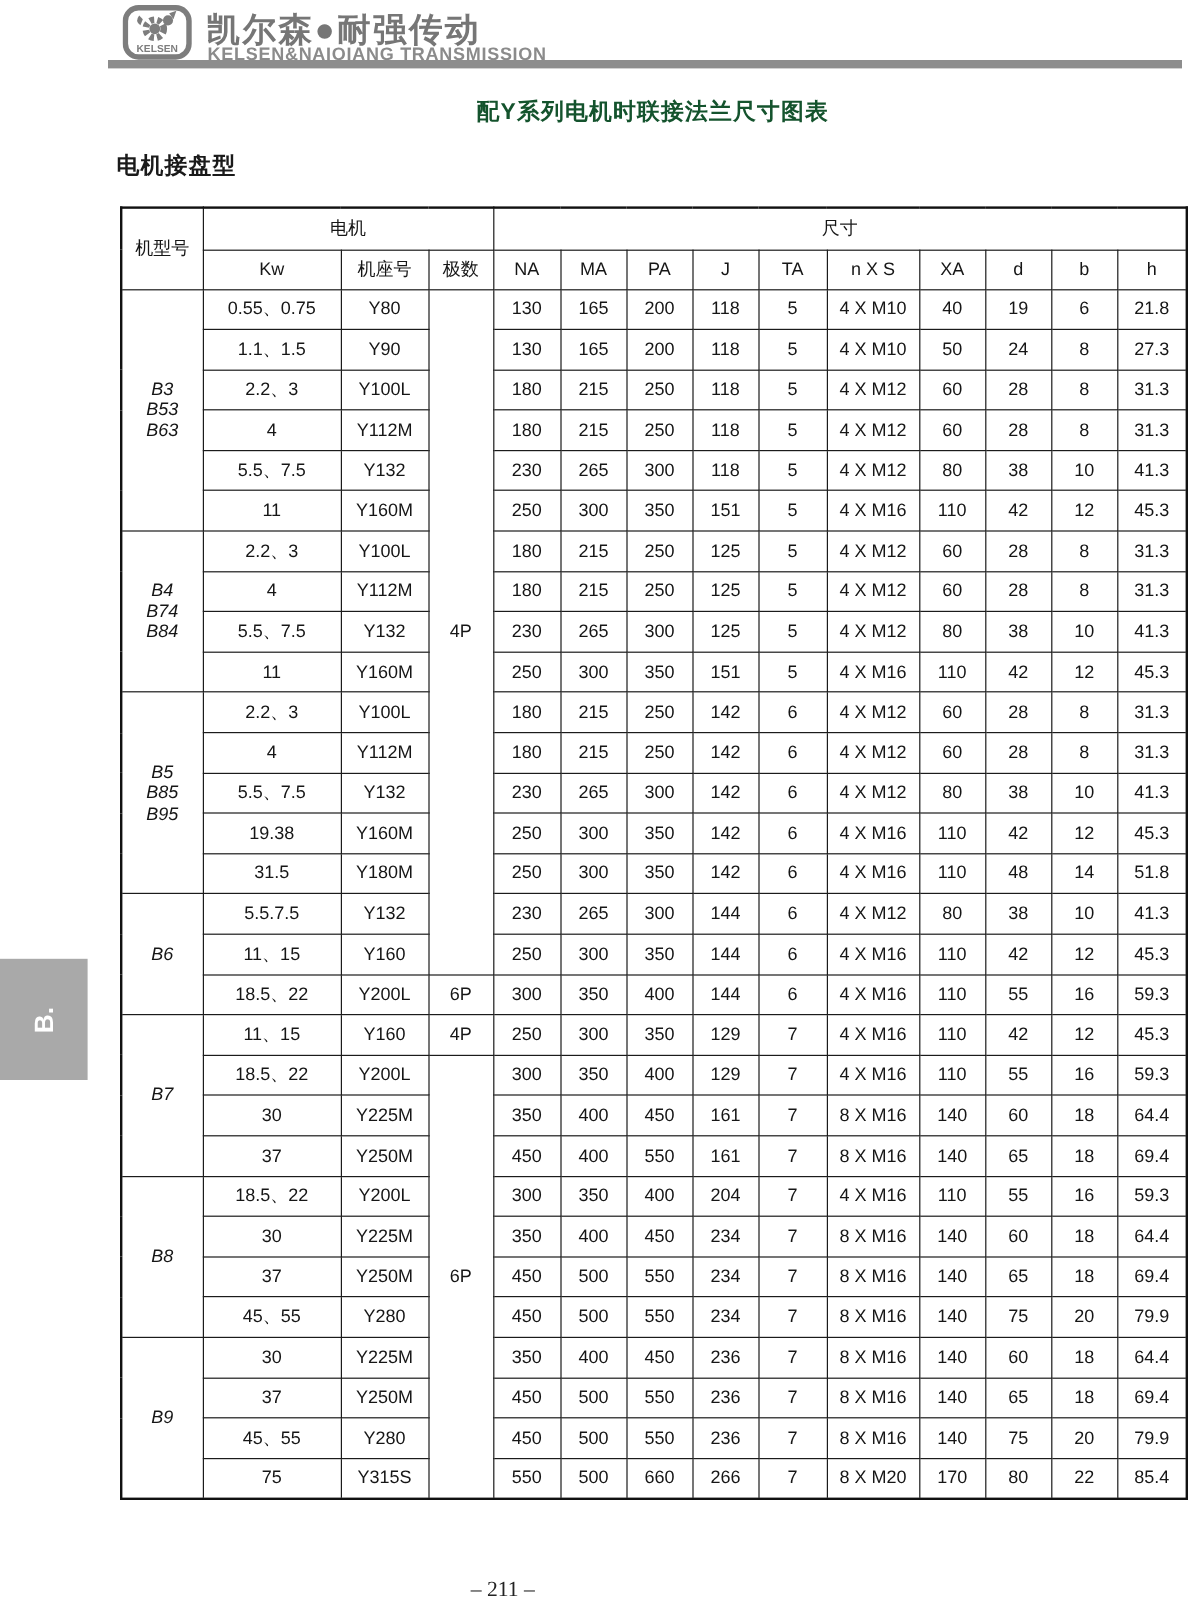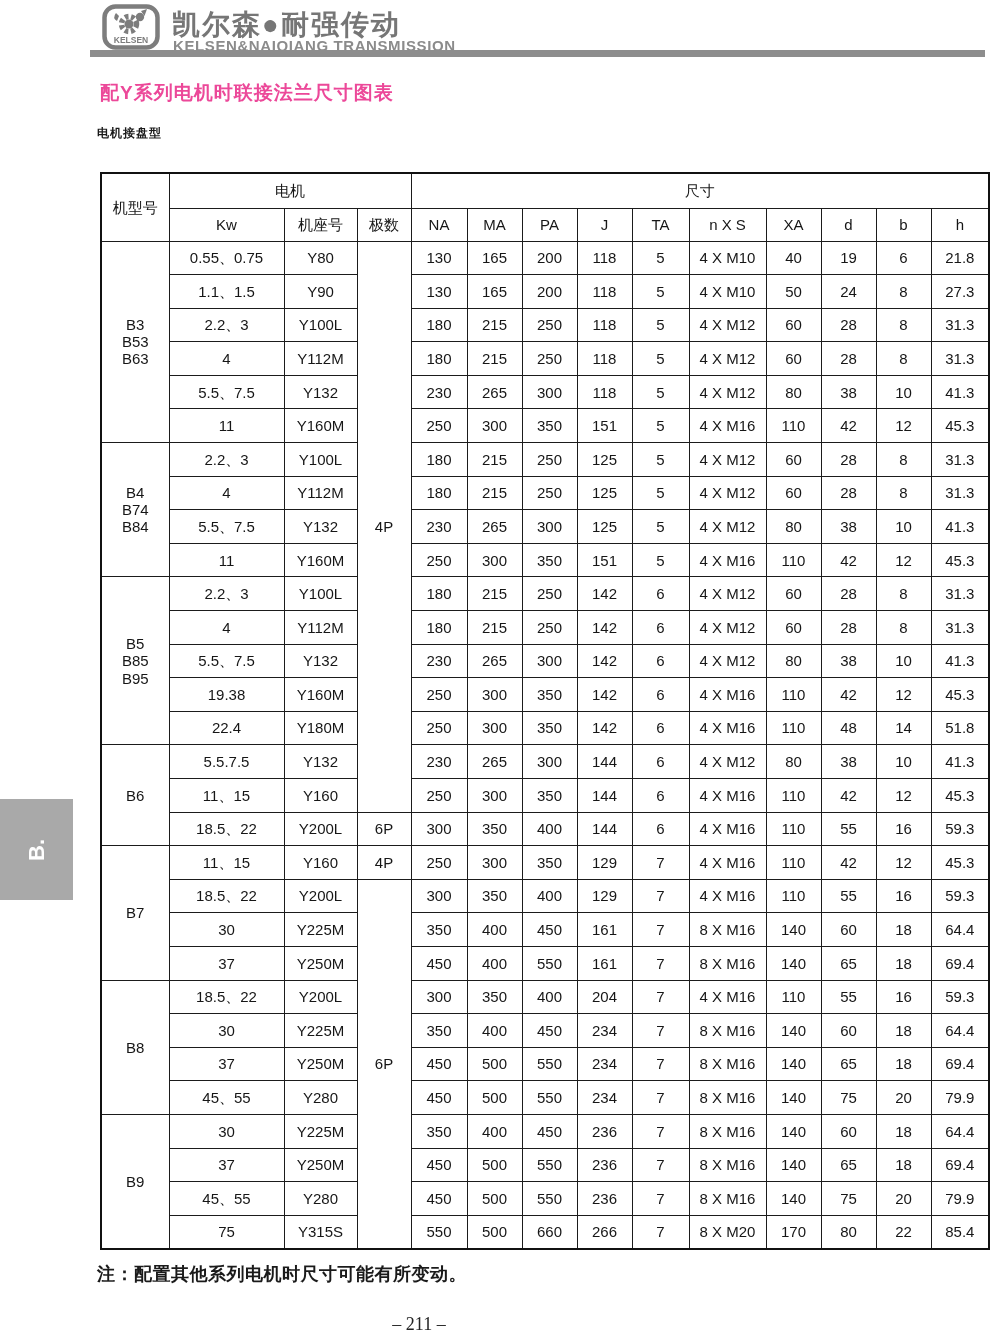--- a/index.html
+++ b/index.html
@@ -25,45 +25,45 @@
     white-space:nowrap;
   }
   .header-bar {
     position:absolute; left:90px; top:50px; width:895px; height:7px;
     background:#8d8d8d;
   }
 
   
   .doc-title {
     position:absolute; left:100px; top:80px; width:888px;
-    text-align:left; font-size:19px; font-weight:bold; color:#ec4899;
+    text-align:center; font-size:19px; font-weight:bold; color:#14532d;
     letter-spacing:1px;
   }
   .section-label {
     position:absolute; left:97px; top:125px;
-    font-size:12px; font-weight:bold; color:#1a1a1a; letter-spacing:1px;text-align:center;
+    font-size:19px; font-weight:bold; color:#1a1a1a; letter-spacing:1px;text-align:center;
   }
 
   
   .ftable-wrap { position:absolute; left:100px; top:172px; }
   table.ftable {
     border-collapse:collapse; table-layout:fixed; width:888px;
     border:2.5px solid #111111;
   }
   table.ftable td {
     border:1.5px solid #1b1b1b;
     text-align:center; vertical-align:middle;
     padding:0; font-size:15px; color:#161616; line-height:1.15;
     overflow:hidden; white-space:nowrap;
   }
   tr.hrow1 { height:35px; }
   tr.hrow2 { height:33px; }
   tbody.fbody tr { height:33.6px; }
   td.cn { font-size:16px;margin-top:27px; }
-  td.model-cell { font-size:15px; line-height:30px; }
+  td.model-cell { font-size:15px; line-height:30px;font-style:italic; }
 
   
   .side-tab {
     position:absolute; left:0; top:799px; width:73px; height:101px;
     background:#a9a9a9; display:flex; align-items:center; justify-content:center;
   }
   .side-tab span {
     display:block; transform:rotate(-90deg);
     color:#ffffff; font-size:22px; font-weight:bold;
     font-family:"Liberation Sans","DejaVu Sans",sans-serif;
@@ -338,21 +338,21 @@
             <td>350</td>
             <td>142</td>
             <td>6</td>
             <td>4 X M16</td>
             <td>110</td>
             <td>42</td>
             <td>12</td>
             <td>45.3</td>
           </tr>
           <tr>
-            <td>22.4</td>
+            <td>31.5</td>
             <td>Y180M</td>
             <td>250</td>
             <td>300</td>
             <td>350</td>
             <td>142</td>
             <td>6</td>
             <td>4 X M16</td>
             <td>110</td>
             <td>48</td>
             <td>14</td>
@@ -576,16 +576,15 @@
             <td>85.4</td>
           </tr>
         </tbody>
     </table>
   </div>
 
   <div class="side-tab">
     <span>B.</span>
   </div>
 
-  <div class="note">注：配置其他系列电机时尺寸可能有所变动。</div>
   <div class="page-number">– 211 –</div>
 
 </div>
 
 </body></html>

